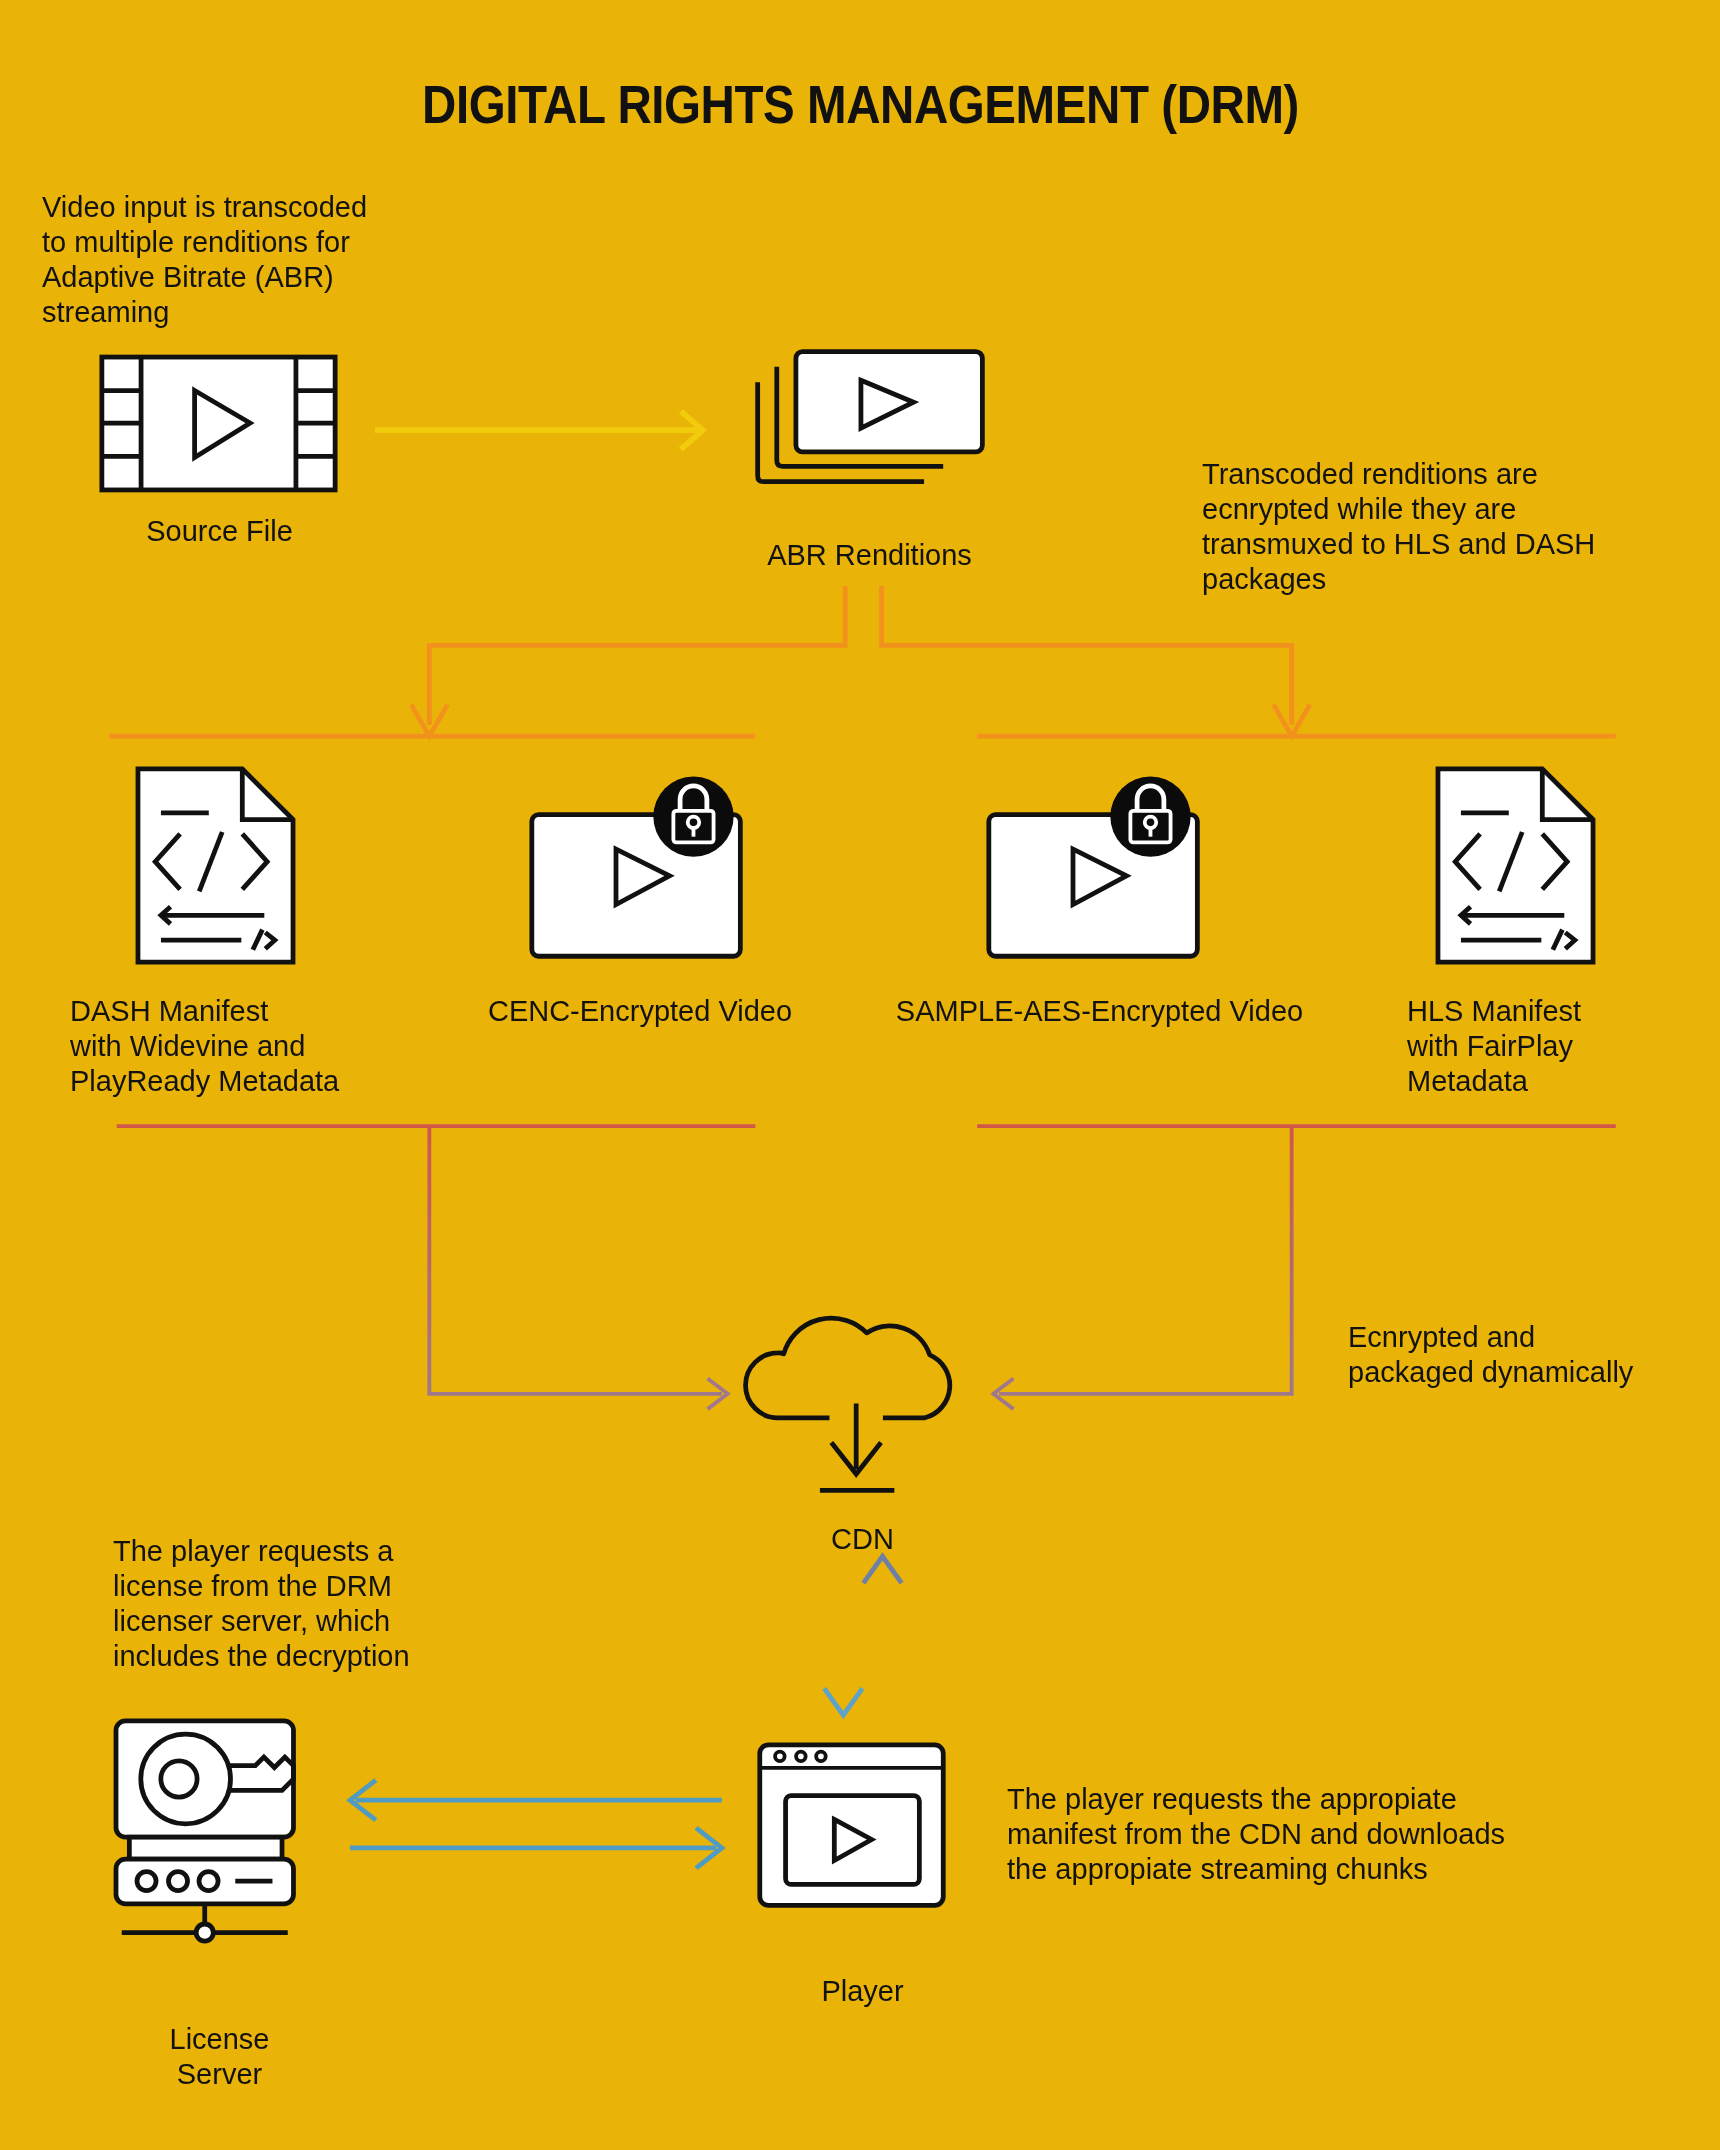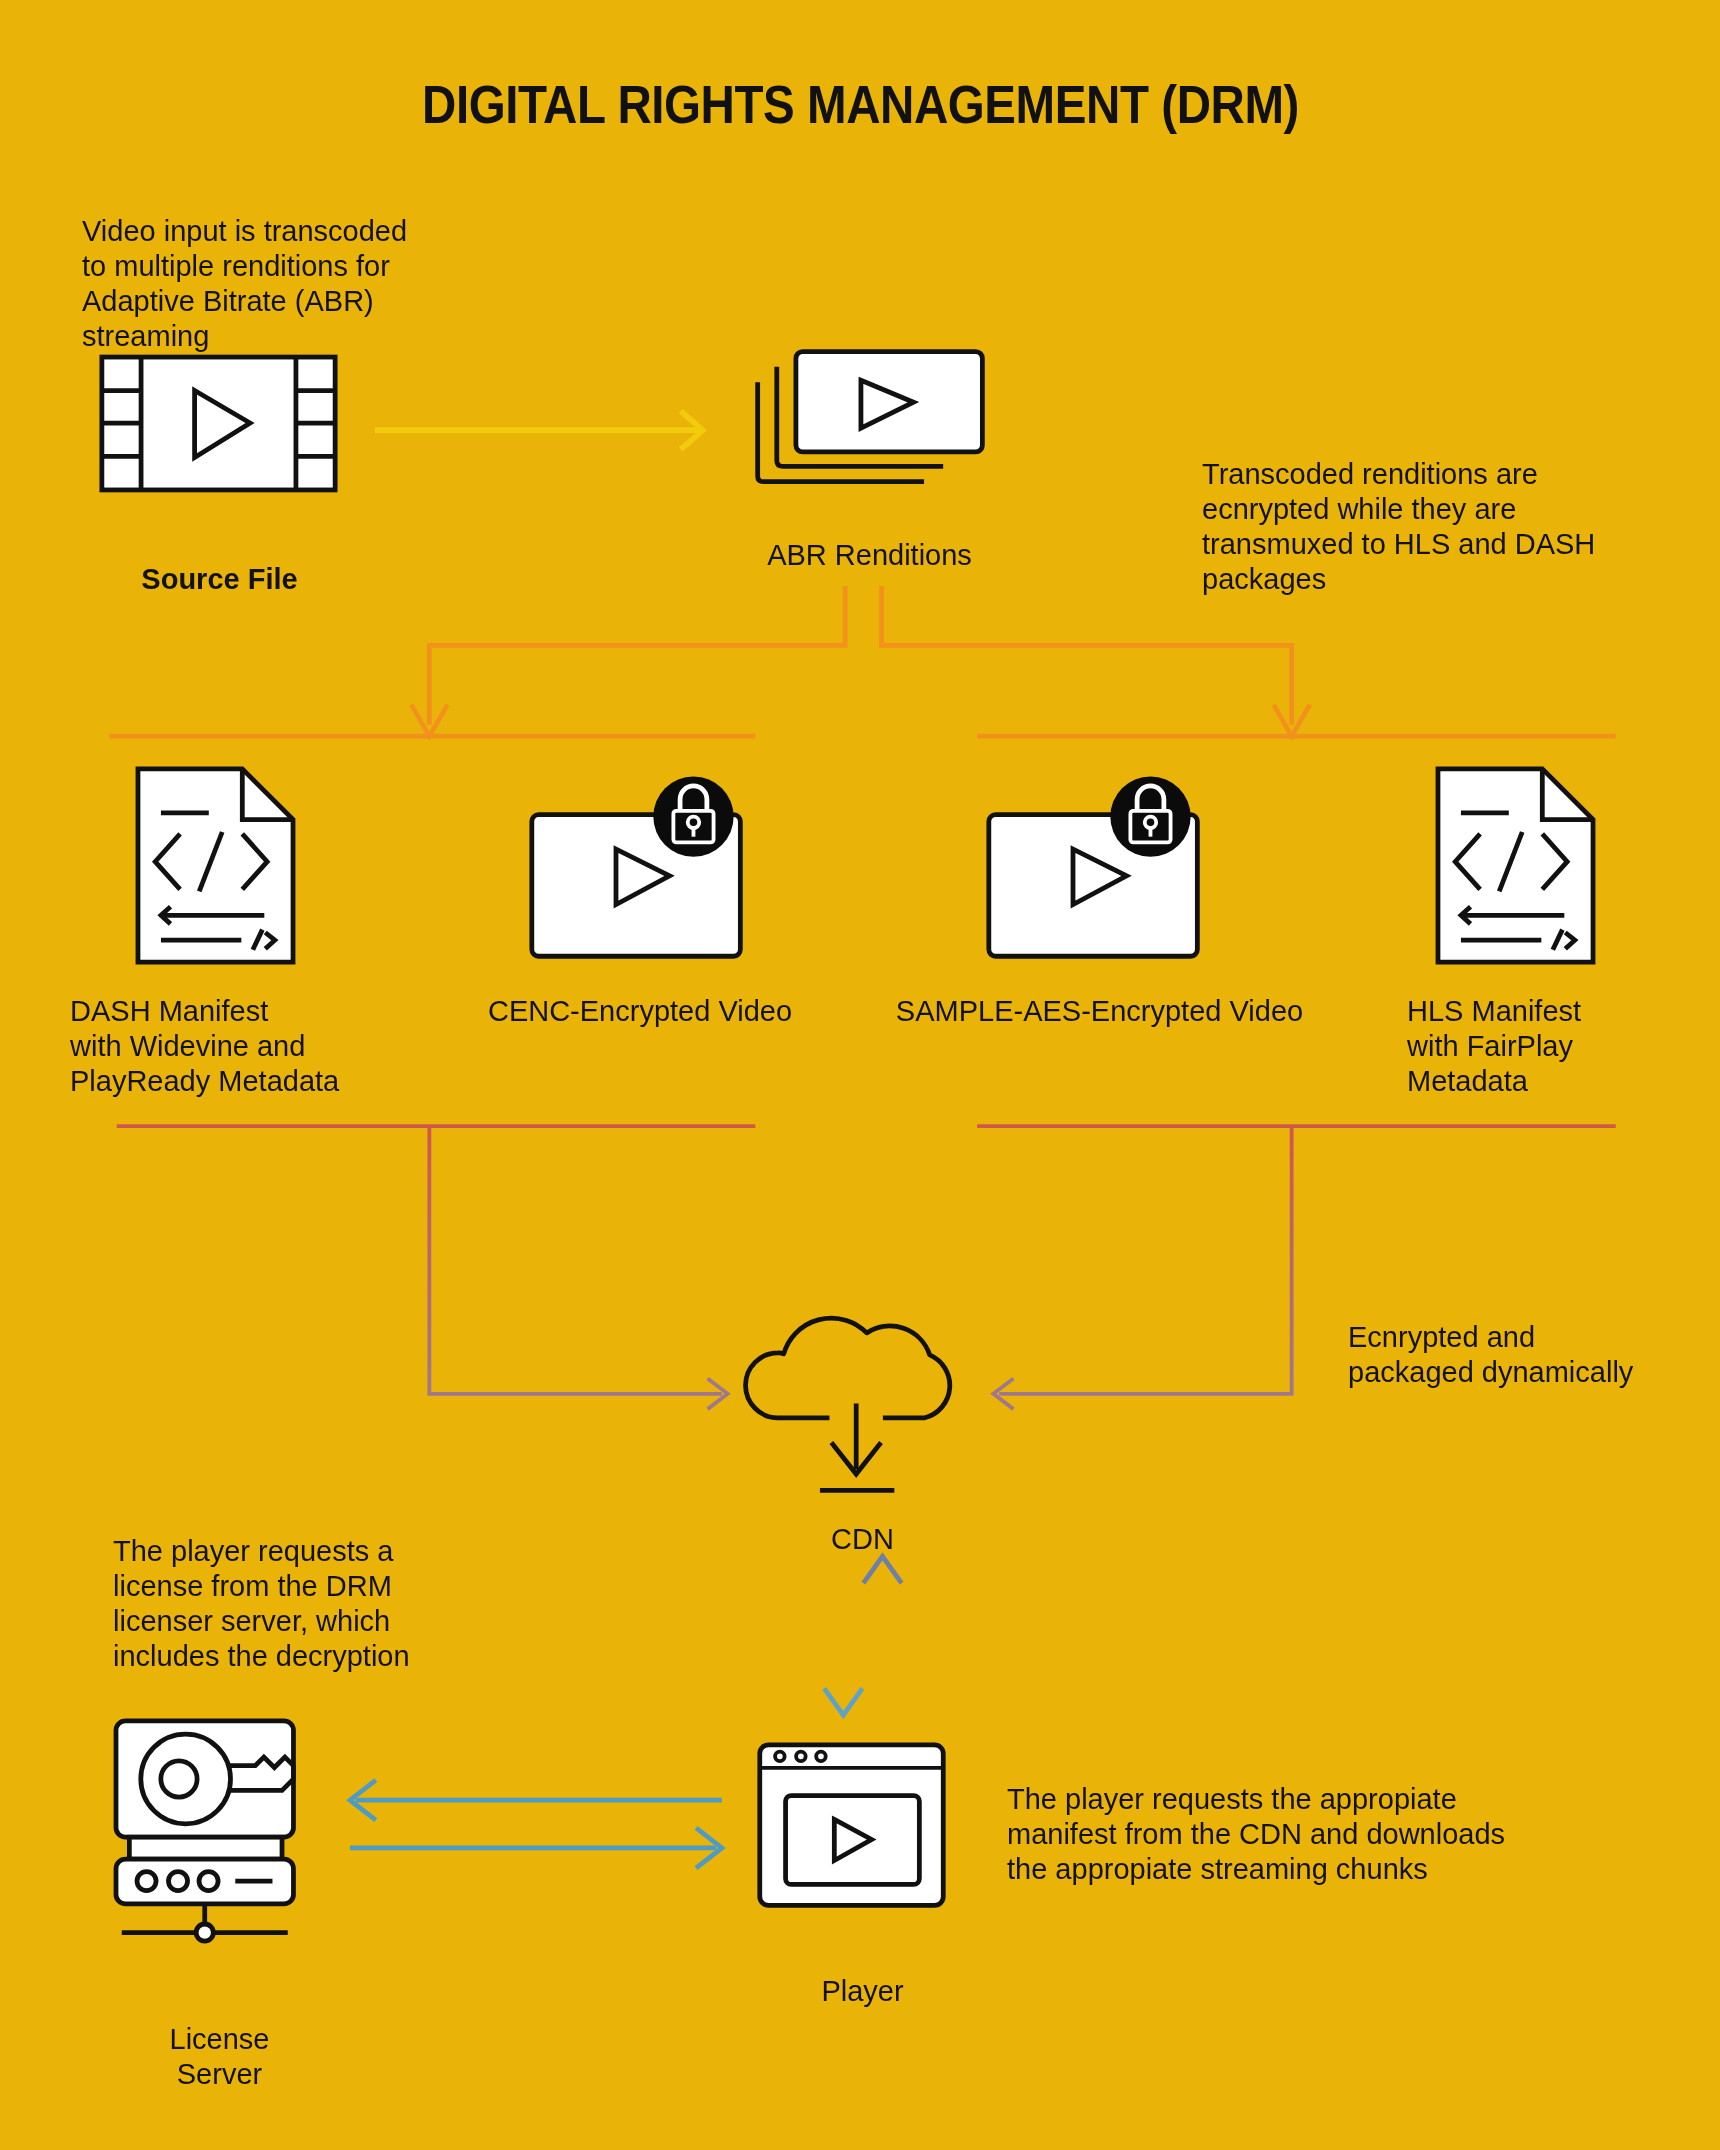--- a/index.html
+++ b/index.html
@@ -129,21 +129,21 @@
     <g>
       <path d="M755 1883 L372 1883" stroke="#4E9BC4" stroke-width="5" fill="none"></path>
       <path d="M393 1862 L366 1883 L393 1904" stroke="#4E9BC4" stroke-width="5" fill="none" stroke-linejoin="miter"></path>
     </g>
     <g>
       <path d="M366 1933 L749 1933" stroke="#4E9BC4" stroke-width="5" fill="none"></path>
       <path d="M728 1912 L755 1933 L728 1954" stroke="#4E9BC4" stroke-width="5" fill="none" stroke-linejoin="miter"></path>
     </g>
   </svg>
 
-  <div class="note" style="left:42px; top:214px; width:382px;margin-left:40px;">Video input is transcoded
+  <div class="note" style="left:42px; top:190px; width:382px;">Video input is transcoded
 to multiple renditions for
 Adaptive Bitrate (ABR)
 streaming</div>
 
   <div class="note" style="left:1202px; top:457px; width:449px;">Transcoded renditions are
 ecnrypted while they are
 transmuxed to HLS and DASH
 packages</div>
 
   <div class="note" style="left:1348px; top:1320px; width:335px;">Ecnrypted and
@@ -163,21 +163,21 @@
     <line x1="44" y1="3" x2="44" y2="142" stroke="#111" stroke-width="5"></line>
     <line x1="206" y1="3" x2="206" y2="142" stroke="#111" stroke-width="5"></line>
     <line x1="3" y1="38" x2="44" y2="38" stroke="#111" stroke-width="5"></line>
     <line x1="3" y1="72" x2="44" y2="72" stroke="#111" stroke-width="5"></line>
     <line x1="3" y1="107" x2="44" y2="107" stroke="#111" stroke-width="5"></line>
     <line x1="206" y1="38" x2="247" y2="38" stroke="#111" stroke-width="5"></line>
     <line x1="206" y1="72" x2="247" y2="72" stroke="#111" stroke-width="5"></line>
     <line x1="206" y1="107" x2="247" y2="107" stroke="#111" stroke-width="5"></line>
     <path d="M100 38 L158 72 L100 108 Z" fill="none" stroke="#111" stroke-width="5" stroke-linejoin="miter"></path>
   </svg>
-  <div class="caption center" style="left:76px; top:562px; width:287px;font-weight:bold;">Source File</div>
+  <div class="caption center" style="left:76px; top:514px; width:287px;">Source File</div>
 
   <svg class="icon-svg" style="left:746px; top:342px;" width="249" height="153" viewBox="0 0 260 160">
     <path d="M12 42 L12 140 Q12 146 18 146 L186 146" fill="none" stroke="#111" stroke-width="5" stroke-linecap="butt"></path>
     <path d="M32 26 L32 124 Q32 130 38 130 L206 130" fill="none" stroke="#111" stroke-width="5" stroke-linecap="butt"></path>
     <rect x="52" y="10" width="195" height="105" rx="7" fill="#fff" stroke="#111" stroke-width="5"></rect>
     <path d="M120 40 L175 63 L120 90 Z" fill="none" stroke="#111" stroke-width="5" stroke-linejoin="miter"></path>
   </svg>
   <div class="caption center" style="left:726px; top:538px; width:287px;">ABR Renditions</div>
 
   <svg class="icon-svg" style="left:134px; top:765px;" width="163" height="201" viewBox="0 0 170 210">

